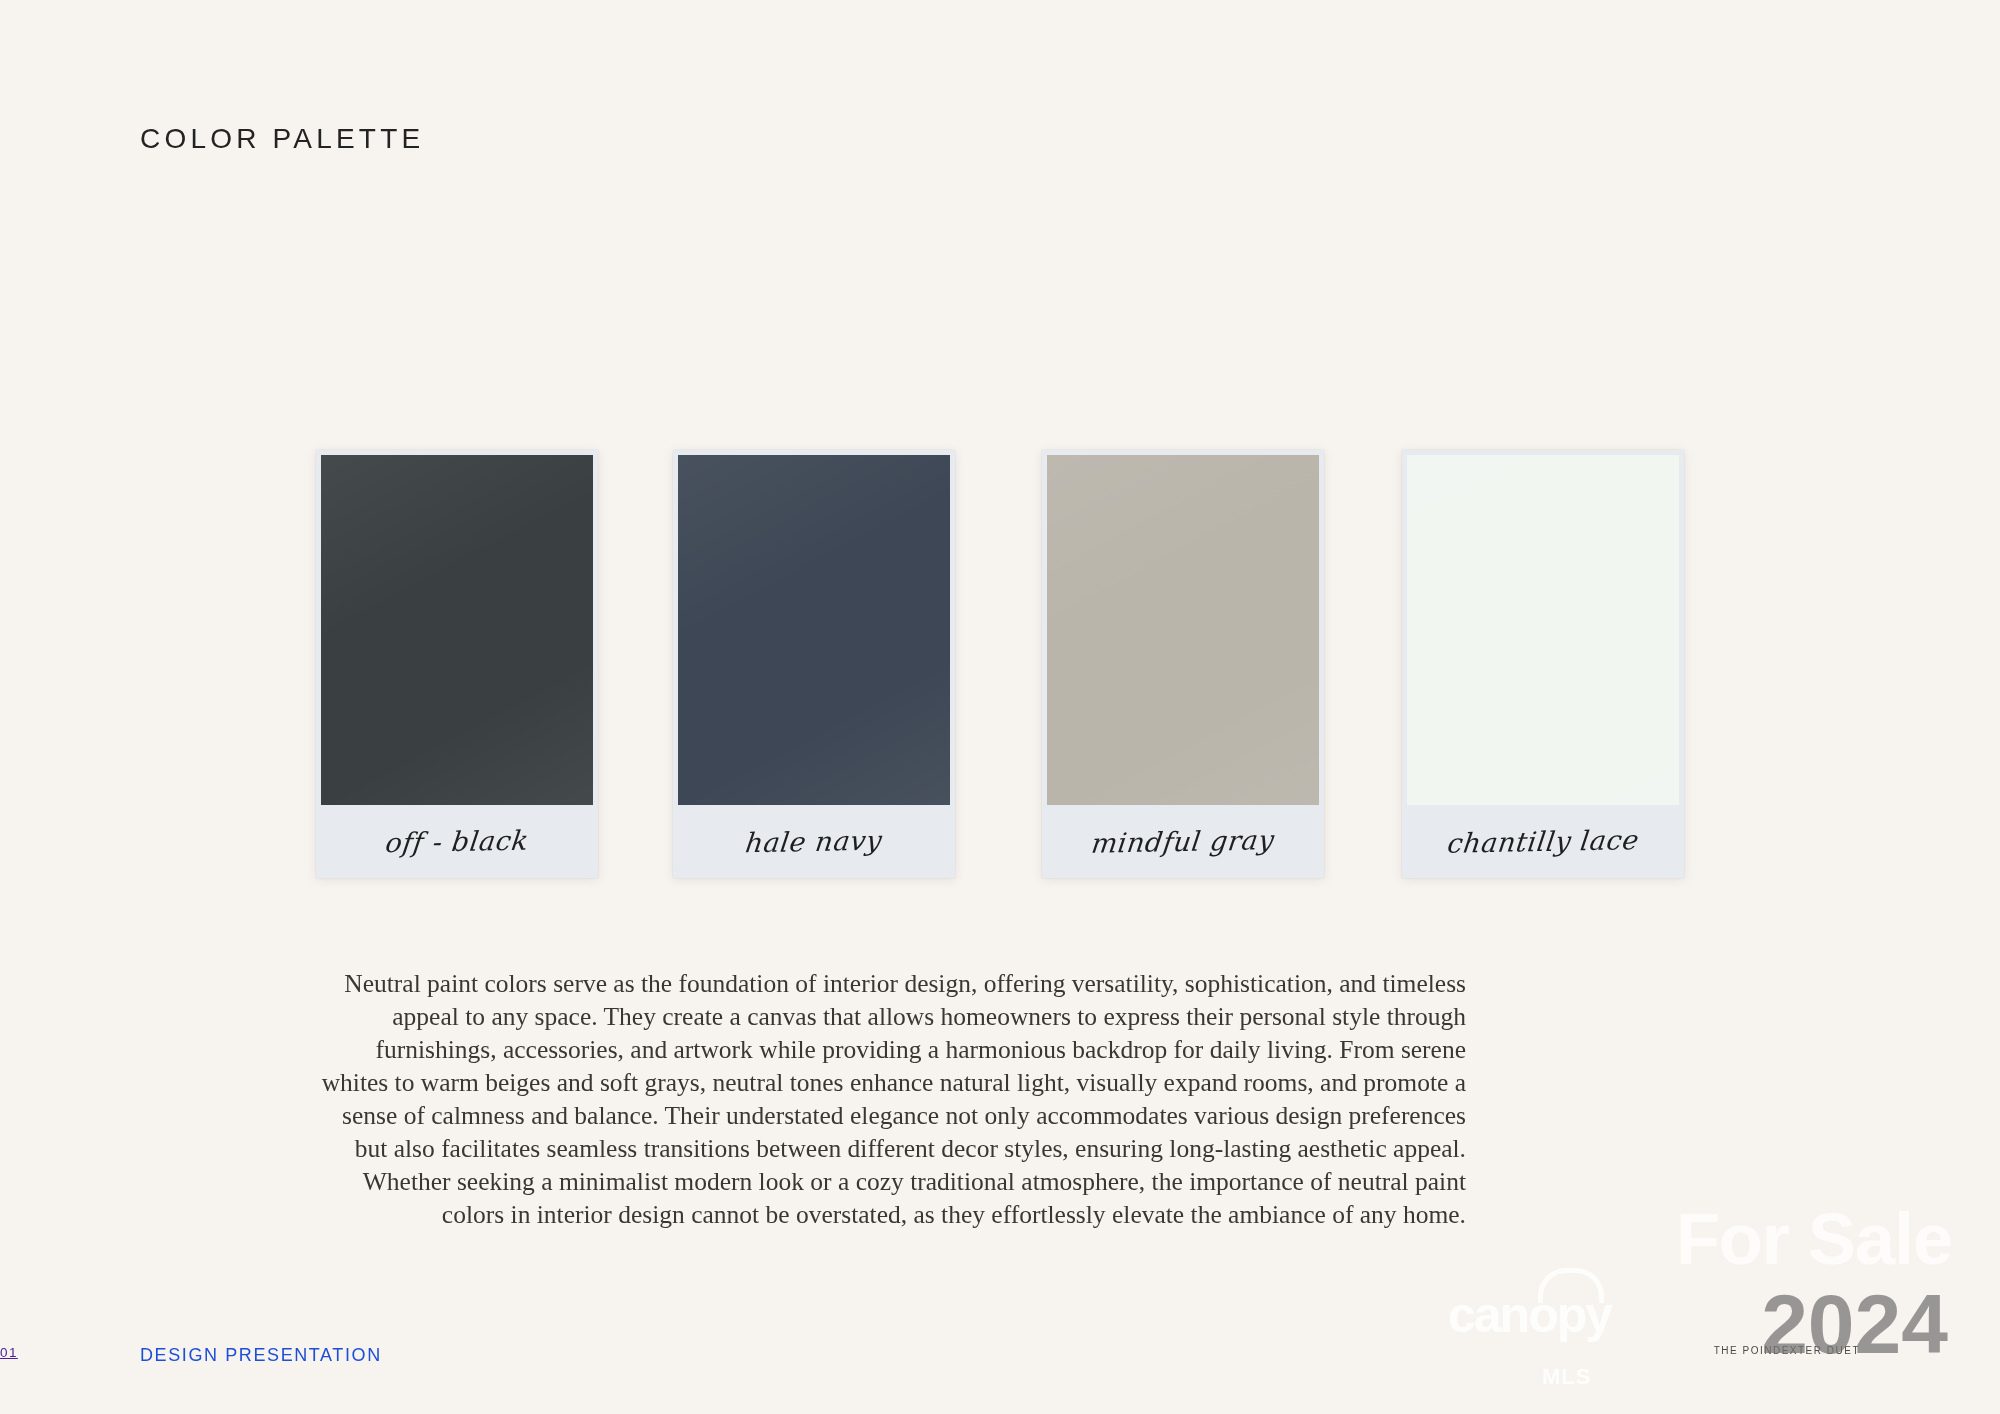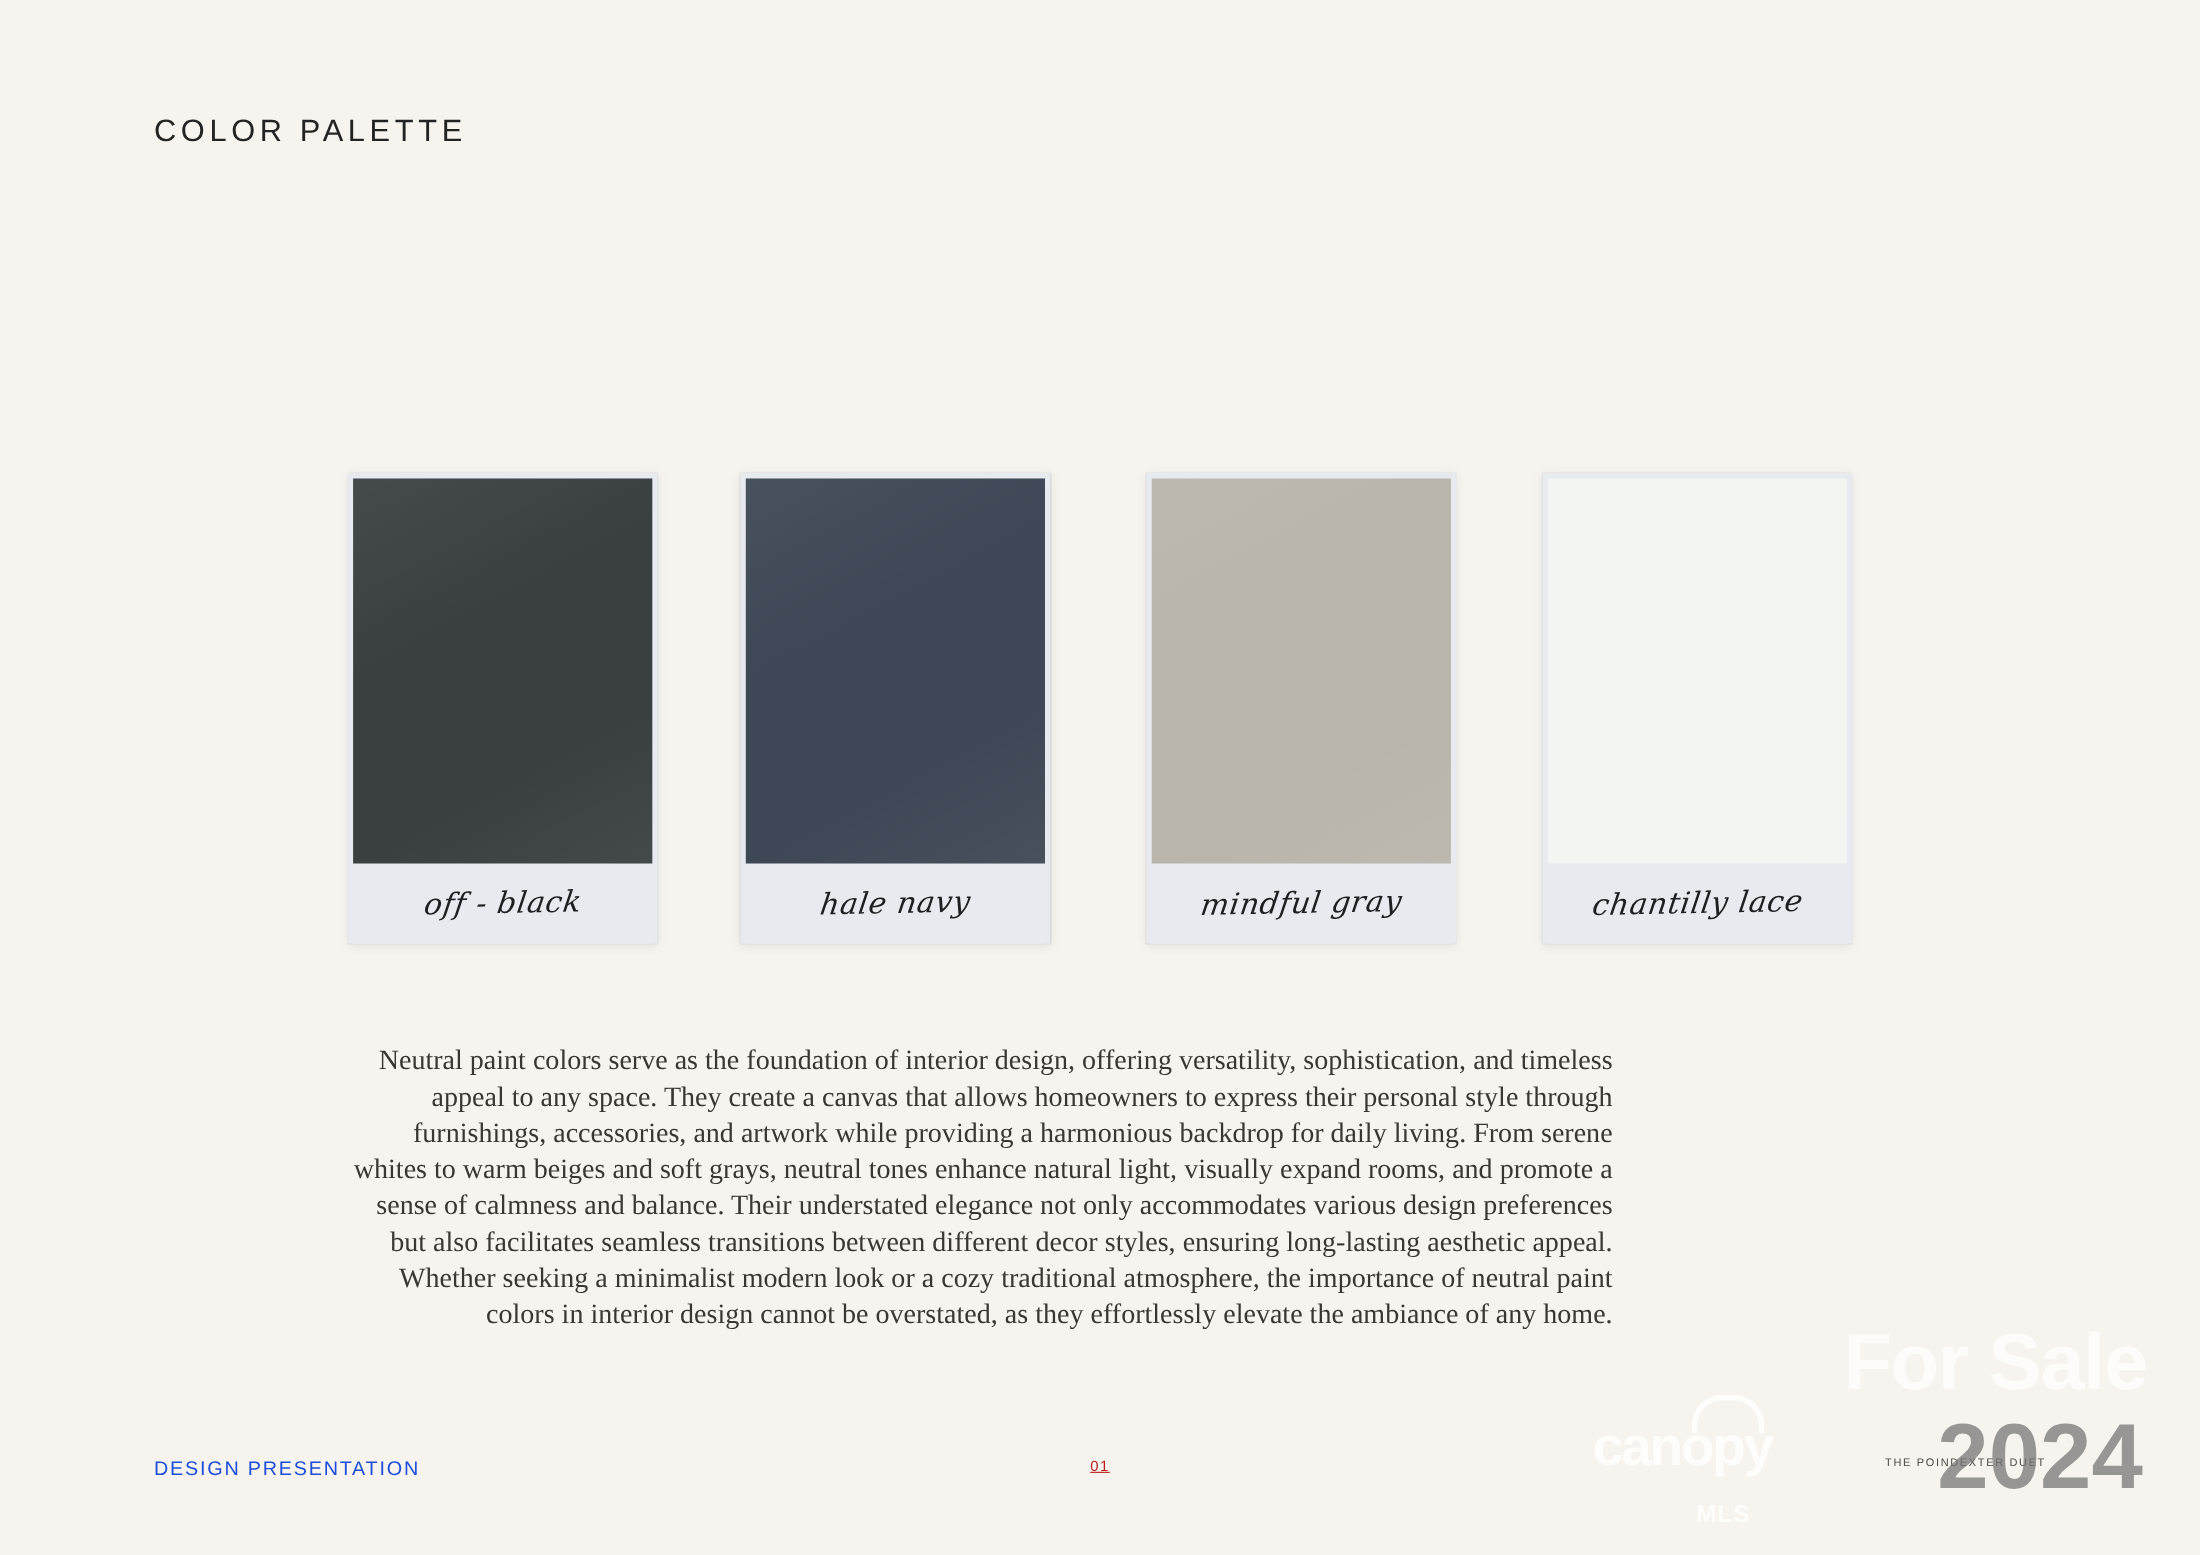--- a/index.html
+++ b/index.html
@@ -12,20 +12,21 @@
     background: #F7F4EF;
     font-family: "Liberation Sans", sans-serif;
     overflow: hidden;
     position: relative;
   }
 
   .slide {
     position: absolute;
     inset: 0;
     background: #F7F4EF;
+    margin-top: 20px;
   }
 
   
   .page-title {
     position: absolute;
     left: 140px;
     top: 103px;
     font-family: "Liberation Sans", sans-serif;
     font-size: 28px;
     letter-spacing: 4.2px;
@@ -115,24 +116,23 @@
     font-size: 18px;
     letter-spacing: 1.6px;
     color: #1d4ed8;
     white-space: nowrap;
   }
   .footer-center {
     position: absolute;
     left: 0;
     right: 0;
     top: 1325px;
-    text-align: center;
     font-size: 13.5px;
     letter-spacing: 1.4px;
-    color: #b91c1c;
+    color: #4c1d95;
     text-decoration: underline;
   }
   .footer-right {
     position: absolute;
     right: 140px;
     top: 1325px;
     font-size: 10px;
     letter-spacing: 1.5px;
     color: #4a4843;
     white-space: nowrap;

